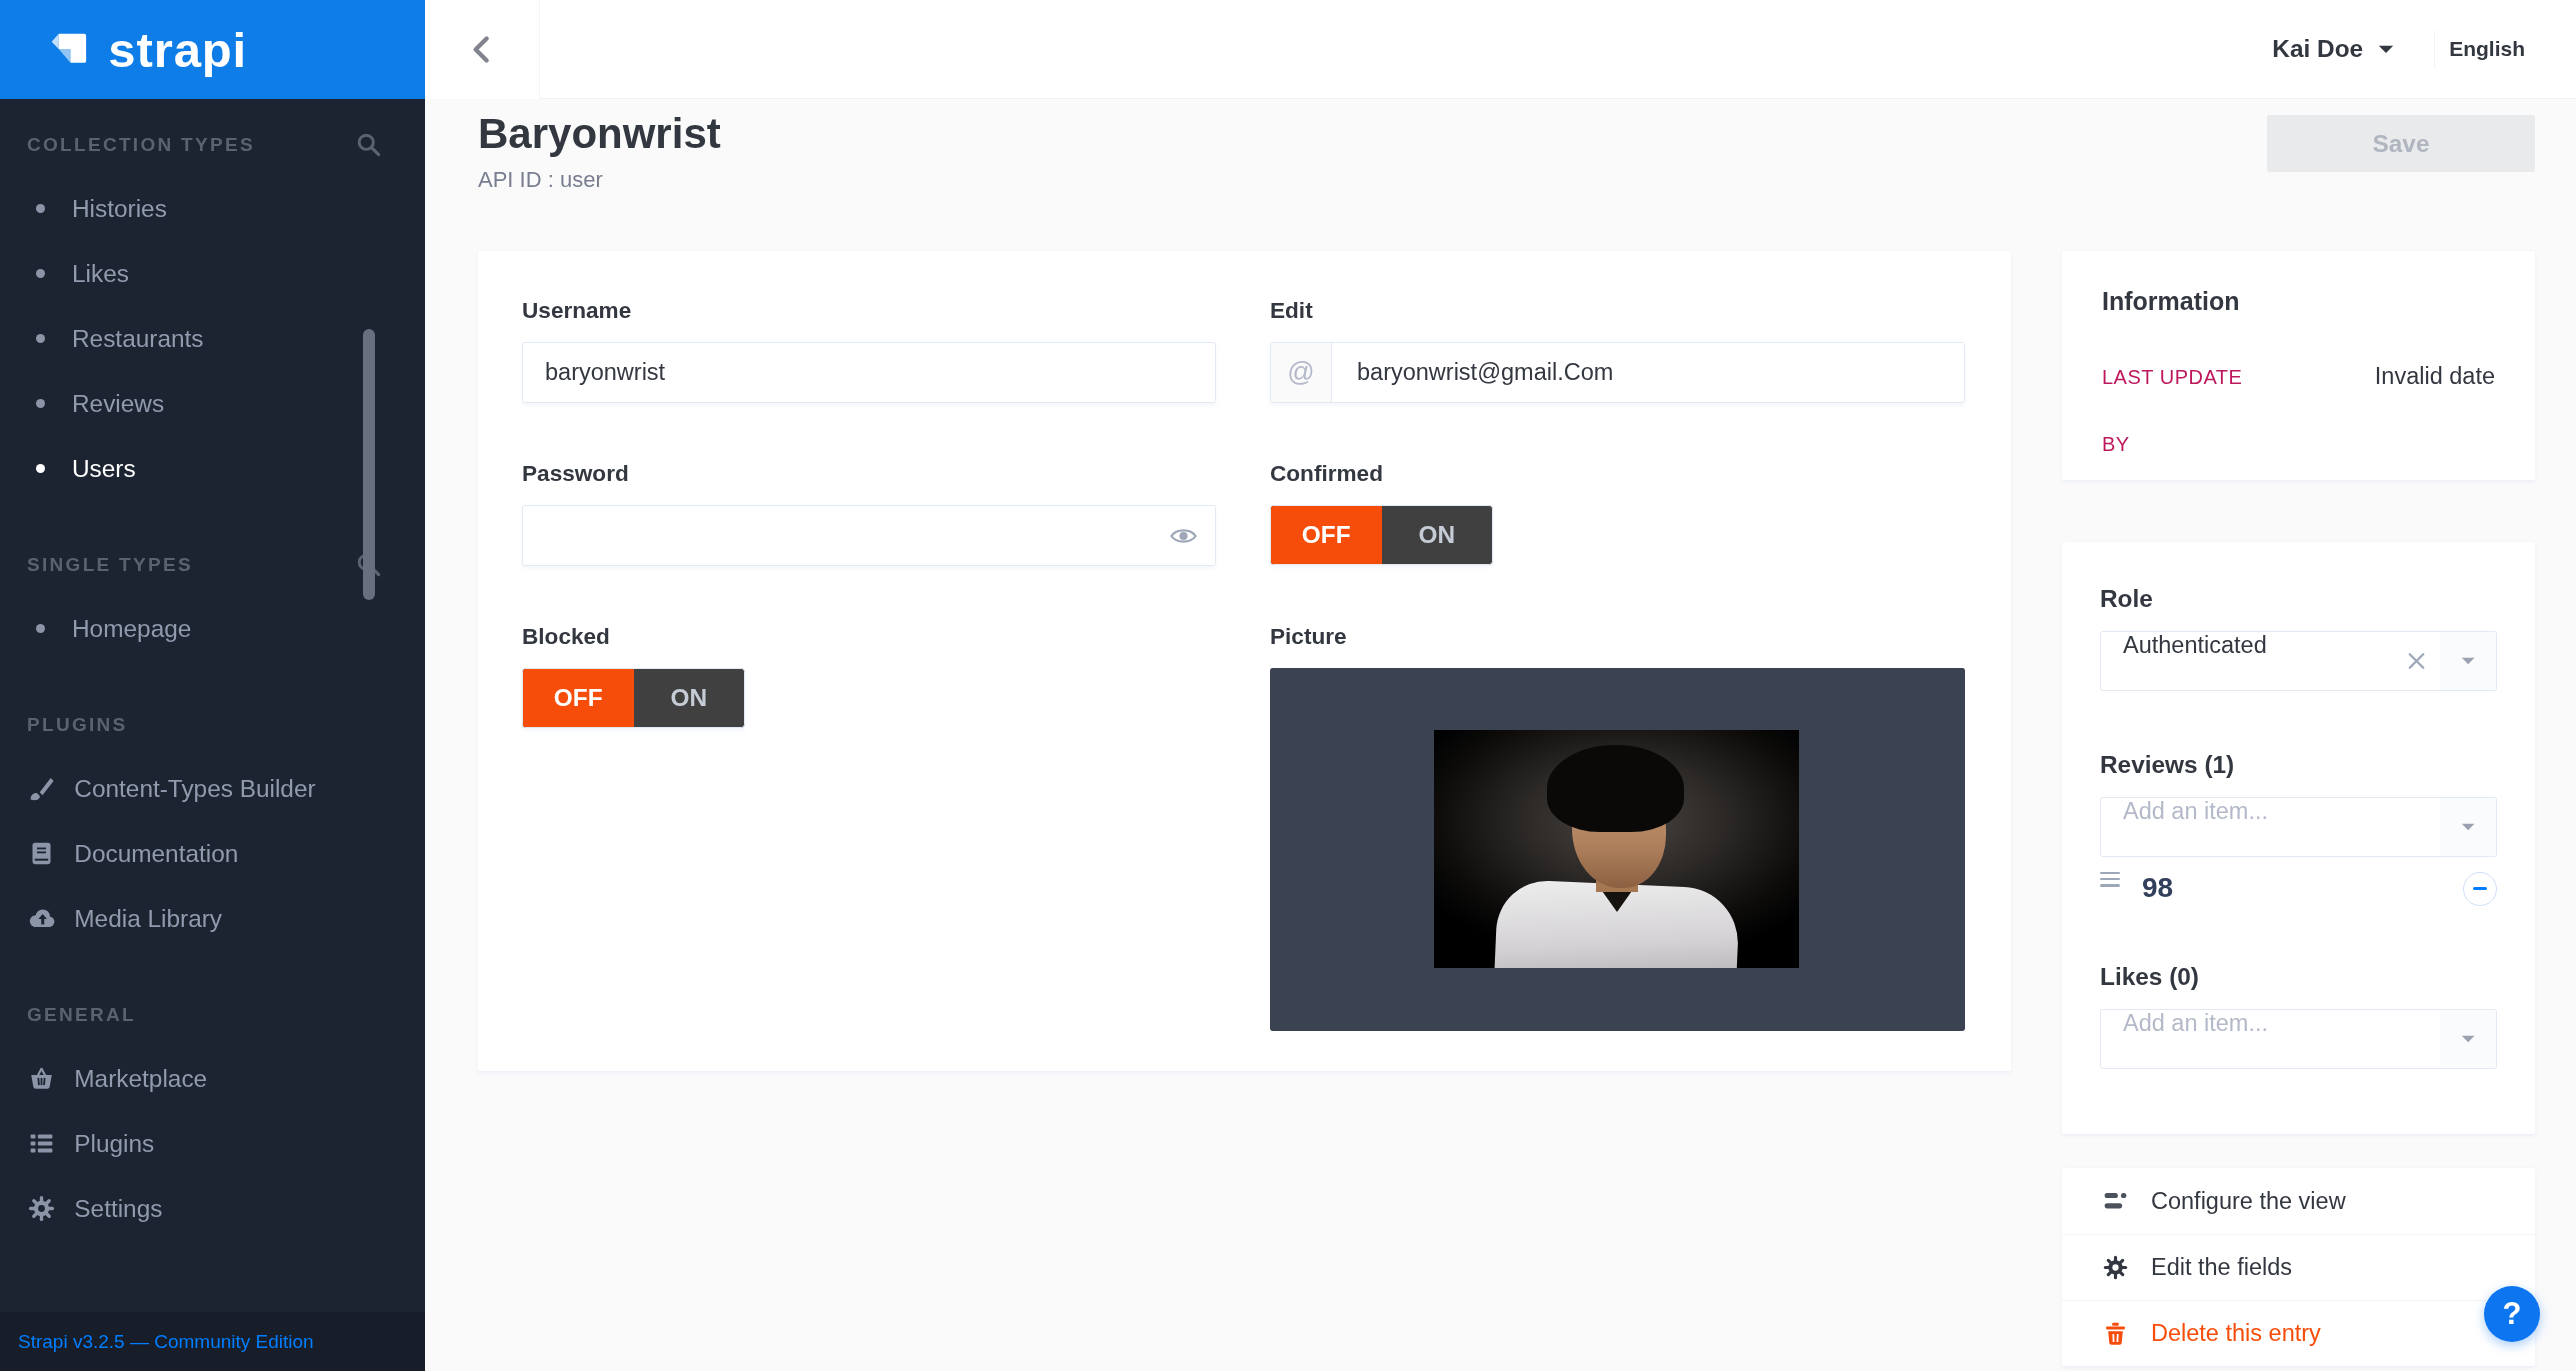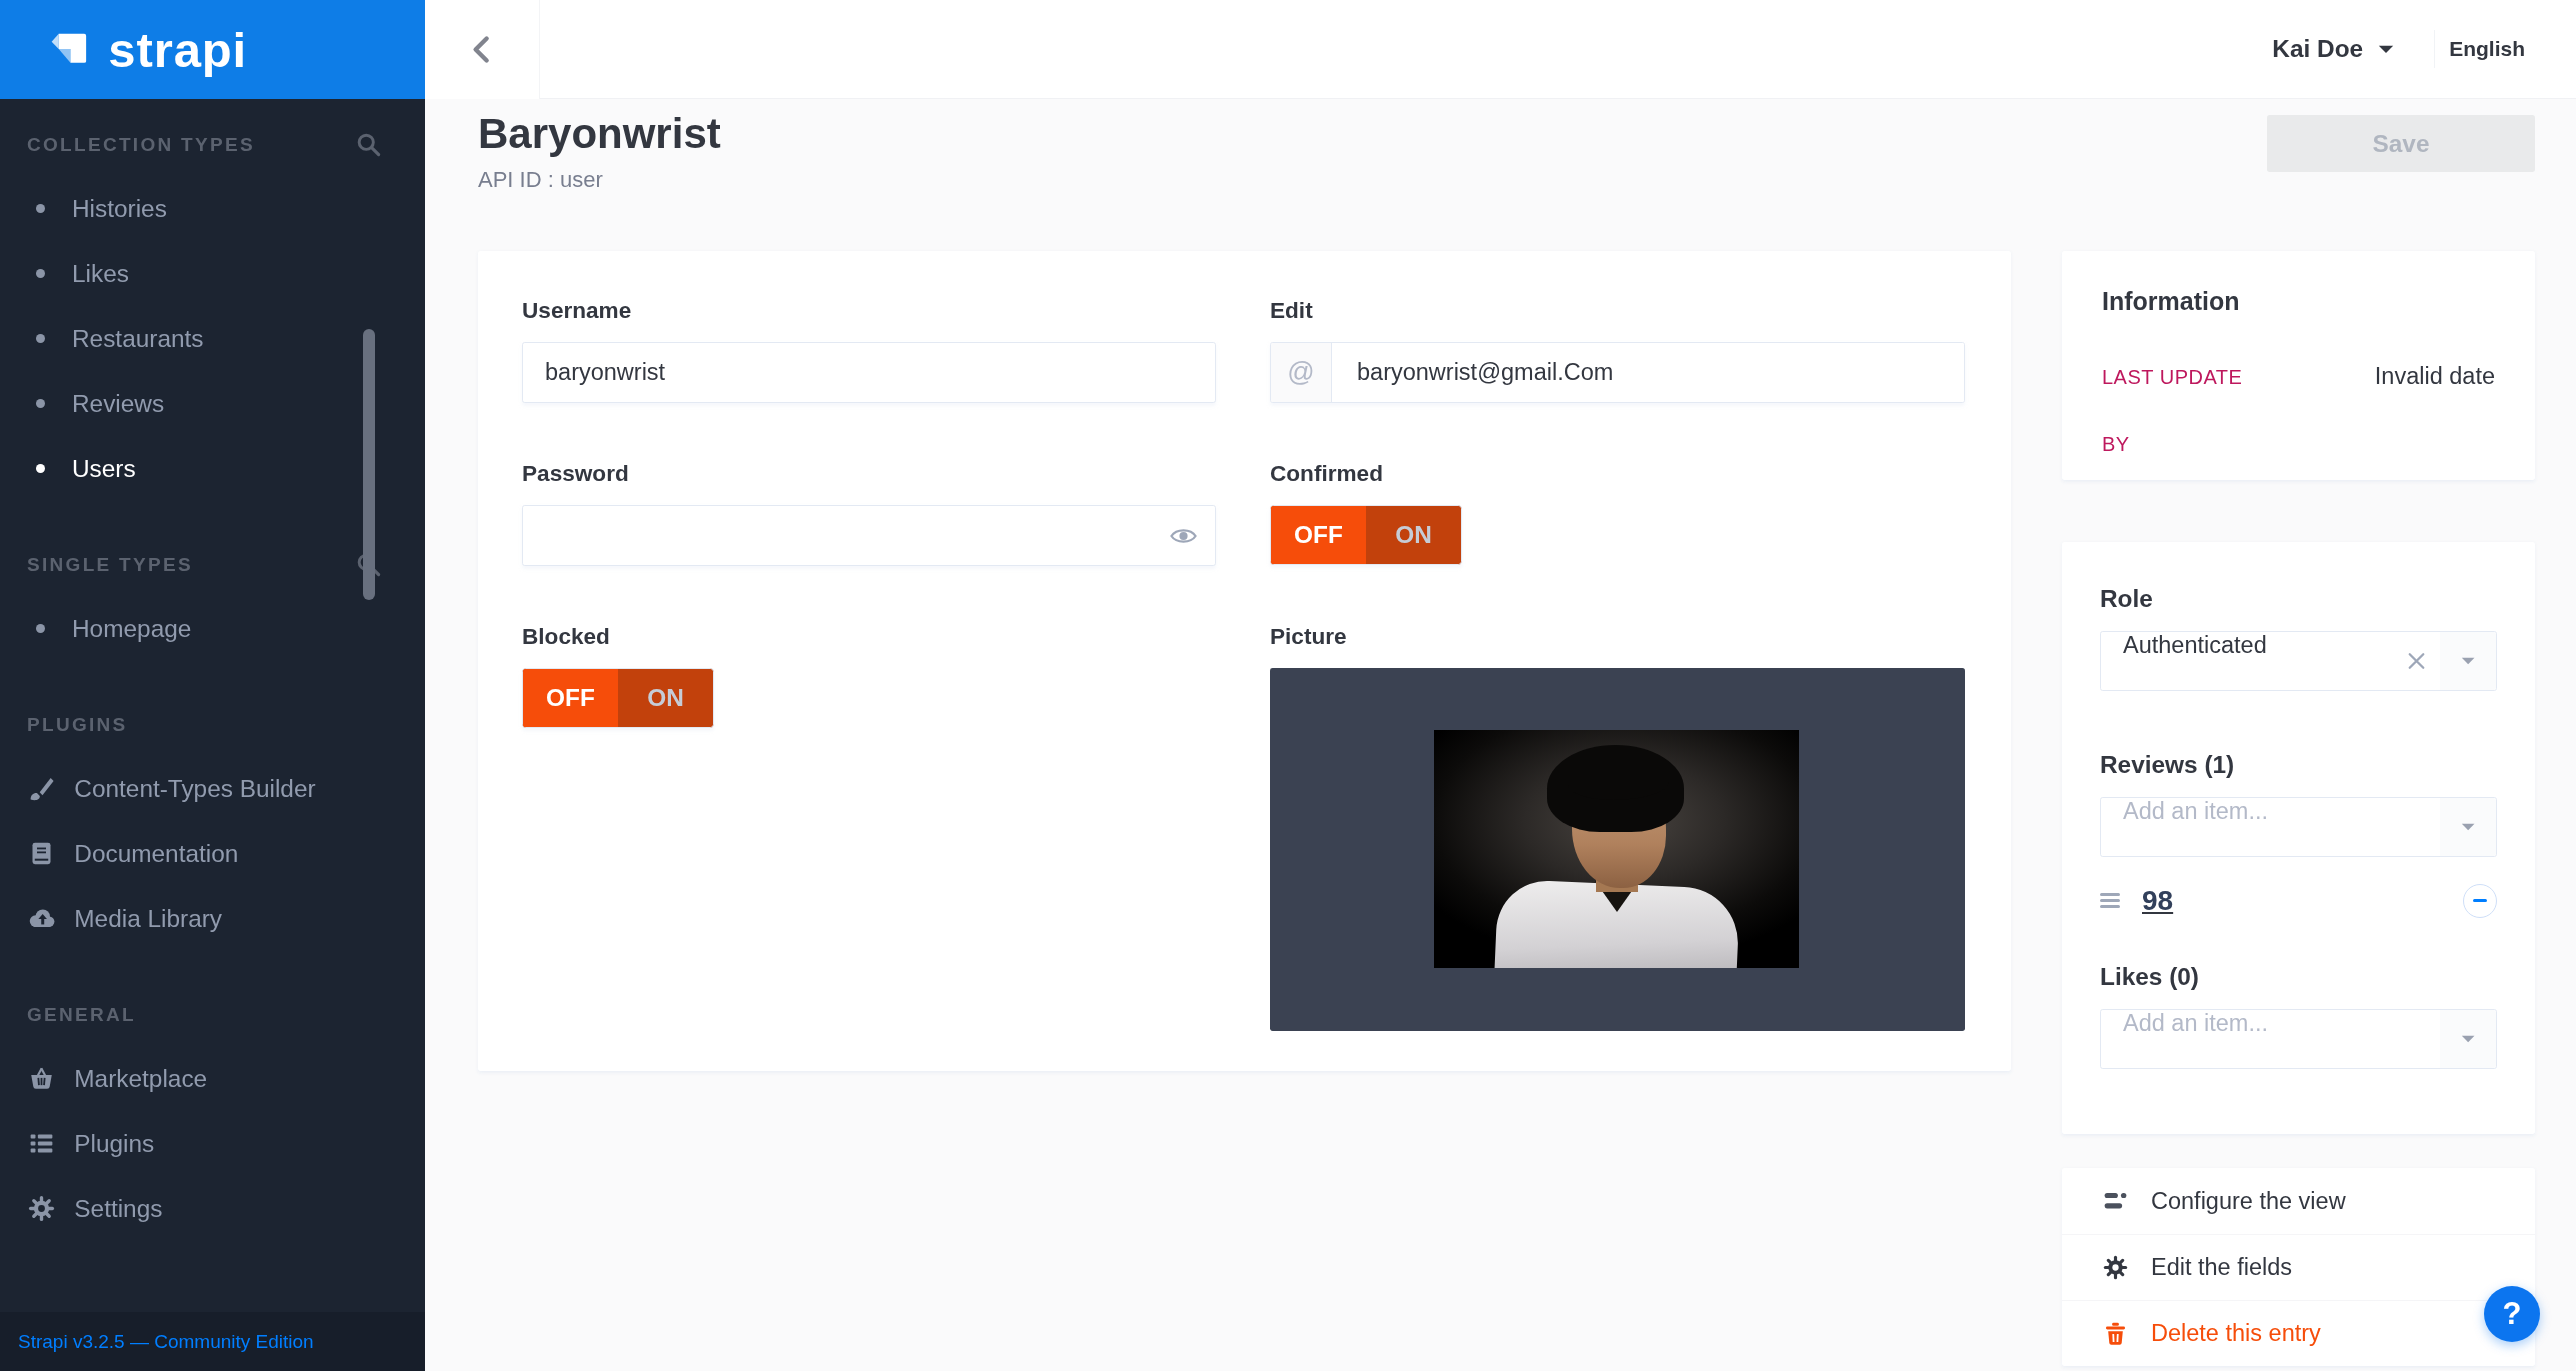--- a/index.html
+++ b/index.html
@@ -54,22 +54,22 @@
   .text-input { width:100%; height:61px; border:0.9px solid #e3e9f3; border-radius:2.7px;
     font-size:23.5px; color:#333740; padding:0 22px; font-family:inherit; outline:none;
     box-shadow:0 2.7px 3.6px rgba(227,233,243,0.35); background:#fff; }
   .input-wrap { position:relative; }
   .eye-btn { position:absolute; right:18px; top:50%; transform:translateY(-50%); background:none; border:none; cursor:pointer; display:flex; }
   .email-wrap { display:flex; height:61px; border:0.9px solid #e3e9f3; border-radius:2.7px; overflow:hidden;
     box-shadow:0 2.7px 3.6px rgba(227,233,243,0.35); background:#fff; }
   .email-prefix { width:61px; background:#fafafb; border-right:0.9px solid #e3e9f3; color:#b3b9c8;
     font-size:27px; display:flex; align-items:center; justify-content:center; flex:none; }
   .email-wrap input { flex:1; border:none; outline:none; font-size:23.5px; color:#333740; padding:0 25px; font-family:inherit; }
-  .toggle { width:192px; height:60px; border:0.9px solid #e3e9f3; border-radius:3.6px; display:flex; overflow:hidden;
-    box-shadow:0 2.7px 3.6px rgba(227,233,243,0.35); background:#c2410c; }
+  .toggle { width:223px; height:60px; border:0.9px solid #e3e9f3; border-radius:3.6px; display:flex; overflow:hidden;
+    box-shadow:0 2.7px 3.6px rgba(227,233,243,0.35); background:#404040; }
   .toggle span { flex:1; display:flex; align-items:center; justify-content:center;
     font-size:24.4px; font-weight:bold; cursor:pointer; }
   .toggle .t-off { background:#f64d0a; color:#fff; }
   .toggle .t-on { color:#c6ccd6; }
   
   .picture-box { width:695px; height:363px; background:#3b4252; border-radius:2.7px; position:relative; }
   .photo { position:absolute; left:164px; top:62px; width:365px; height:238px; overflow:hidden;
     background:radial-gradient(ellipse 65% 60% at 52% 38%, #4a4541 0%, #2c2927 42%, #0c0b0a 80%, #000 100%); }
   .photo .shirt { position:absolute; left:50%; bottom:-23.5px; width:242px; height:108px; margin-left:-121px;
     background:linear-gradient(175deg,#efeeee 0%, #d3d1d4 55%, #a9a7ab 100%);
@@ -96,21 +96,21 @@
   .t-role { padding-top:43px; }
   .t-reviews { margin-top:60px; }
   .t-likes { margin-top:33px; }
   .selectbox { margin-top:18px; position:relative; height:60px; border:0.9px solid #e3e9f3; border-radius:2.7px;
     background:#fff; display:flex; align-items:flex-start; cursor:pointer; }
   .selectbox .sel-text { font-size:23.5px; color:#333740; padding-left:22px; }
   .selectbox .sel-placeholder { font-size:23.5px; color:#b3b9c8; padding-left:22px; }
   .sel-arrow { position:absolute; right:0; top:0; bottom:0; width:56px; background:#fafbfc;
     border-radius:0 2.7px 2.7px 0; display:flex; align-items:center; justify-content:center; }
   .sel-clear { position:absolute; right:67px; top:50%; transform:translateY(-50%); background:none; border:none; cursor:pointer; display:flex; }
-  .rel-item { margin-top:14.5px; height:58px; display:flex; align-items:center;text-decoration:underline; }
+  .rel-item { margin-top:14.5px; height:58px; display:flex; align-items:flex-start; }
   .drag-handle { width:20px; display:flex; flex-direction:column; gap:3.6px; cursor:grab; }
   .drag-handle i { height:2.7px; background:#9ea7b8; border-radius:1.8px; display:block; }
   .rel-item .num { font-size:28px; font-weight:600; color:#32405b; margin-left:22px; }
   .remove-btn { margin-left:auto; width:34px; height:34px; border-radius:50%; background:#fff;
     border:1.8px solid #cfdff8; cursor:pointer; position:relative; }
   .remove-btn i { position:absolute; left:50%; top:50%; width:14.5px; height:2.7px; margin:-1.4px 0 0 -7.2px;
     background:#007eff; border-radius:1.8px; display:block; }
   
   .actions-card { position:absolute; left:2062px; top:1168px; width:473px; height:198px; }
   .action-row { height:66px; display:flex; align-items:center; padding-left:38px; cursor:pointer; }

